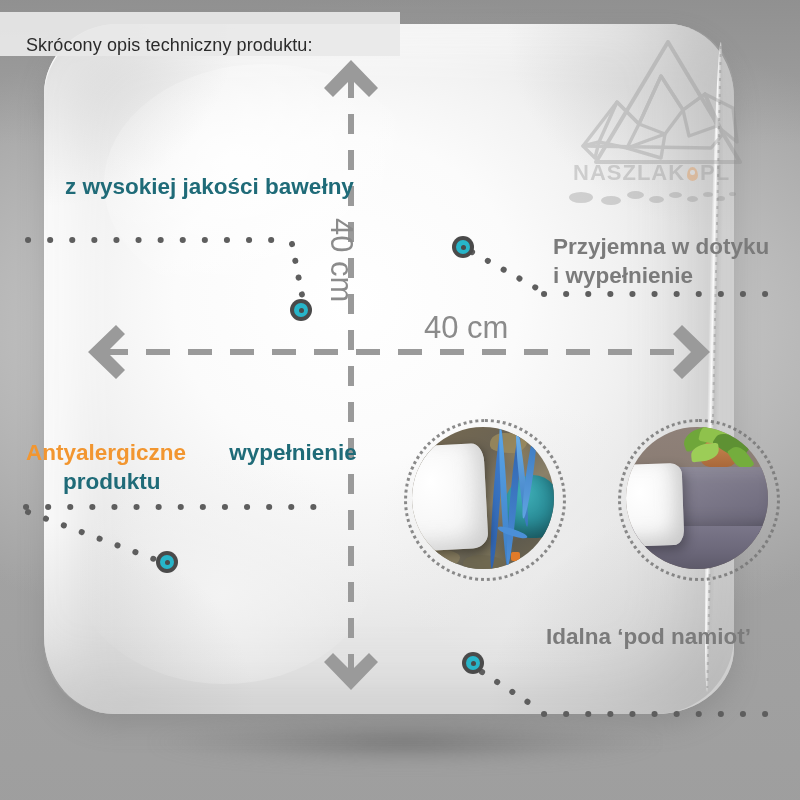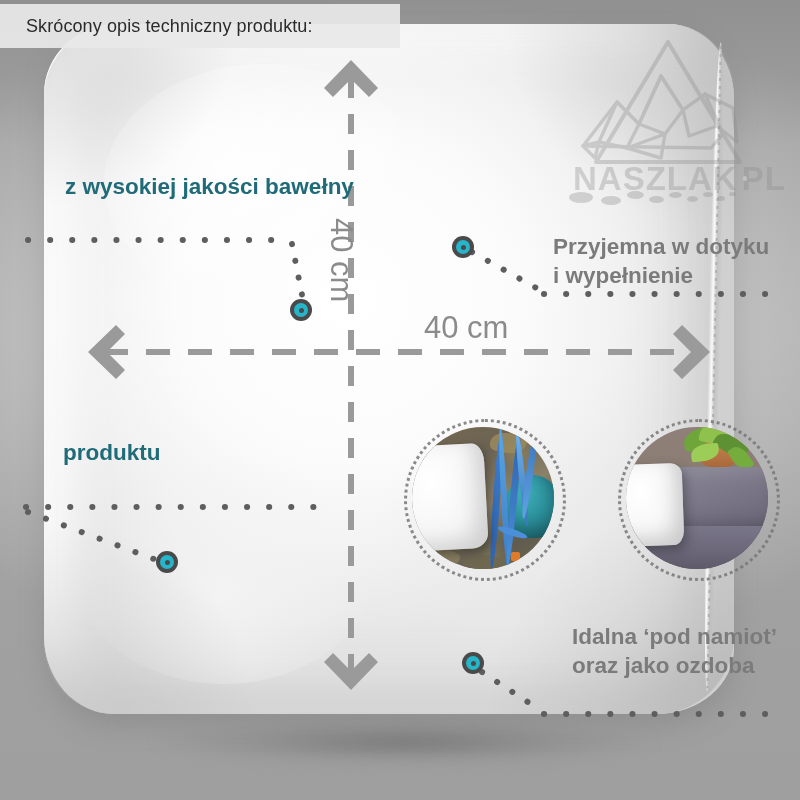--- a/index.html
+++ b/index.html
@@ -60,36 +60,36 @@
     transform:rotate(1.2deg);
   }
   .seam-stitch{
     position:absolute;right:19px;top:22px;width:2px;height:642px;
     background:repeating-linear-gradient(180deg, rgba(150,150,150,.55) 0 3px, rgba(255,255,255,0) 3px 8px);
     transform:rotate(1.2deg);
   }
 
   
   .header-banner{
-    position:absolute;left:0;top:4px;width:400px;height:44px;
+    position:absolute;left:0;top:12px;width:400px;height:44px;
     background:rgba(232,232,232,.93);
-    display:flex;align-items:center;
+    display:flex;align-items:flex-end;
   }
   .header-title{
     margin-left:26px;font-size:18px;color:#2b2b2b;letter-spacing:.1px;white-space:nowrap;
   }
 
   
   .watermark{
     position:absolute;left:565px;top:38px;width:215px;height:180px;
     opacity:.34;pointer-events:none;
   }
   .wm-text{
     position:absolute;left:8px;top:122px;width:210px;
-    font-size:33px;font-weight:bold;color:#8c8c8c;letter-spacing:1px;
+    font-size:22px;font-weight:bold;color:#8c8c8c;letter-spacing:1px;
     display:flex;align-items:center;gap:2px;white-space:nowrap;
   }
   .wm-pin{
     display:inline-block;width:11px;height:14px;background:#e58b3a;
     border-radius:50% 50% 50% 50%/60% 60% 40% 40%;position:relative;top:1px;
   }
   .wm-pin:after{content:"";position:absolute;left:3.2px;top:3.4px;width:4.5px;height:4.5px;background:#e3e3e3;border-radius:50%;}
   .wm-dots{position:absolute;left:4px;top:152px;width:200px;height:18px;}
   .wm-dots i{position:absolute;display:block;background:#8c8c8c;border-radius:50%;}
 
@@ -114,21 +114,21 @@
   .callout{position:absolute;}
   .callout .line1,.callout .line2,.callout .line3{
     font-size:22.5px;line-height:29px;white-space:nowrap;font-weight:600;
   }
   .c-gray{color:#7b7b7b;}
   .c-teal{color:#1f6b78;margin-left:37px;}
   .c-orange{color:#f29630;}
   .co1{left:28px;top:172px;}
   .co2{left:553px;top:232px;}
   .co3{left:26px;top:438px;}
-  .co4{left:572px;top:622px;}
+  .co4{left:546px;top:622px;}
   .co2 .line1,.co2 .line2,.co4 .line1,.co4 .line2,.co4 .line3{font-weight:600;}
 
   
   .leader{position:absolute;left:0;top:0;width:800px;height:800px;pointer-events:none;}
 
   
   .marker{
     position:absolute;width:22px;height:22px;border-radius:50%;
     background:#4a4a4a;display:flex;align-items:center;justify-content:center;
   }
@@ -311,26 +311,29 @@
   <div class="callout co1">
     <div class="line2 c-teal">z wysokiej jakości bawełny</div>
   </div>
 
   <div class="callout co2">
     <div class="line1 c-gray">Przyjemna w dotyku</div>
     <div class="line2 c-gray">i wypełnienie</div>
   </div>
 
   <div class="callout co3">
+    <div class="line1">
+      <span class="c-orange">Antyalergiczne</span>
+      <span class="c-teal">wypełnienie</span>
+    </div>
     <div class="line2 c-teal">produktu</div>
   </div>
 
   <div class="callout co4">
     <div class="line1 c-gray">Idalna ‘pod namiot’</div>
-    <div class="line2 c-gray">oraz jako ozdoba</div>
   </div>
 
   <div class="inset-ring" style="left:404px;top:419px;width:156px;height:156px;"></div>
   <div class="inset" style="left:412px;top:427px;width:142px;height:142px;">
     <div class="photo">
       <div class="p1-ground"></div>
       <div class="p1-leaf" style="left:55%;top:4%;width:26%;height:14%;background:#9a8a5d;"></div>
       <div class="p1-leaf" style="left:4%;top:86%;width:30%;height:13%;background:#8a7f60;"></div>
       <div class="p1-leaf" style="left:36%;top:90%;width:28%;height:12%;background:#6f6750;"></div>
       <div class="p1-helmet"></div>

